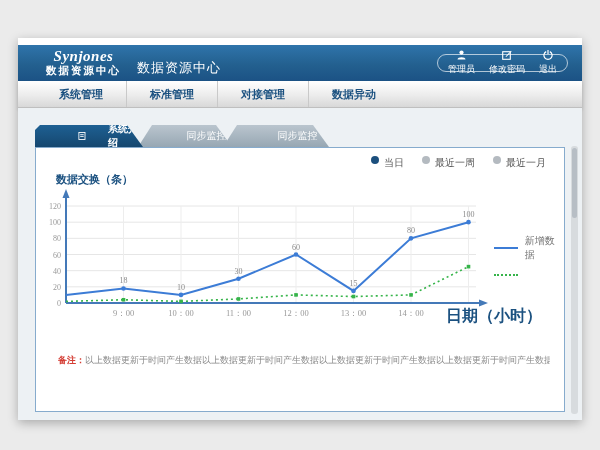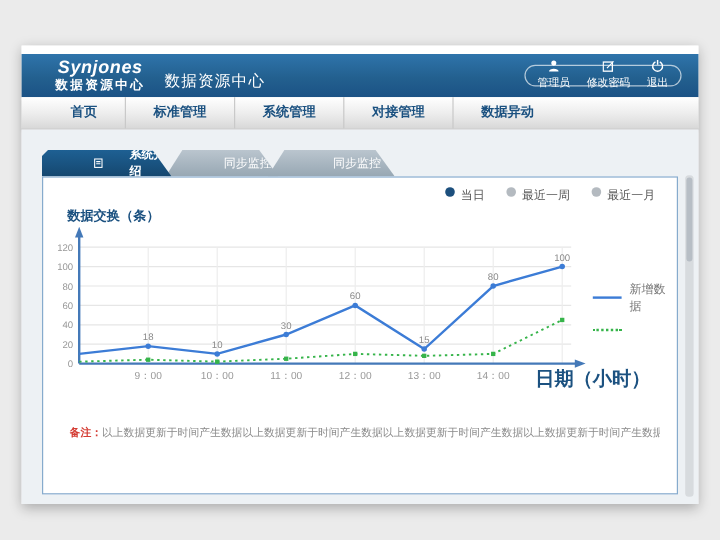--- a/index.html
+++ b/index.html
@@ -1,20 +1,20 @@
 <!DOCTYPE html>
 <html><head>
 <meta charset="utf-8">
 <style>
   * { margin:0; padding:0; box-sizing:border-box; }
   html,body { width:600px; height:450px; overflow:hidden; }
   body { background:#ebebeb; font-family:"Liberation Sans","DejaVu Sans",sans-serif; position:relative; }
 
   .page { position:absolute; left:18px; top:38px; width:564px; height:382px; background:#fff;
-          box-shadow:0 3px 10px rgba(0,0,0,.28); }
+          box-shadow:0 3px 10px rgba(0,0,0,.28);font-family:Liberation Serif, serif; }
 
   
   .topstrip { position:absolute; top:0; left:0; right:0; height:7px; background:#fff; }
   .header { position:absolute; top:7px; left:0; right:0; height:36px;
             background:linear-gradient(180deg,#2f74ab 0%,#23608f 55%,#1b5285 100%);
             display:flex; align-items:center; color:#fff; }
   .logo { margin-left:28px; line-height:1; text-align:center; }
   .logo .l1 { font-size:15px; font-weight:bold; font-style:italic; letter-spacing:.5px; }
   .logo .l2 { font-size:10.5px; font-weight:bold; letter-spacing:2px; margin-top:2px; }
   .apptitle { font-size:13px; margin-left:16px; margin-top:9px; letter-spacing:1px; }
@@ -104,23 +104,22 @@
         <svg width="10" height="10" viewBox="0 0 10 10">
             <path d="M3.2 1.6 A4.1 4.1 0 1 0 6.8 1.6" fill="none" stroke="#fff" stroke-width="1.2"></path>
             <line x1="5" y1="0" x2="5" y2="4" stroke="#fff" stroke-width="1.2"></line>
           </svg>
         <span>退出</span>
       </div>
     </div>
   </div>
 
   <div class="nav">
-    <div class="navitem">首页</div>
+    <div class="navitem">系统管理</div>
     <div class="navitem">标准管理</div>
-    <div class="navitem">系统管理</div>
     <div class="navitem">对接管理</div>
     <div class="navitem">数据异动</div>
   </div>
 
   <div class="content">
 
     <div class="tab tab-active">
       <svg width="9" height="10" viewBox="0 0 9 10">
           <rect x="1" y="1" width="7" height="8" fill="none" stroke="#fff" stroke-width="1"></rect>
           <line x1="2.5" y1="3.5" x2="6.5" y2="3.5" stroke="#fff" stroke-width="1"></line>

